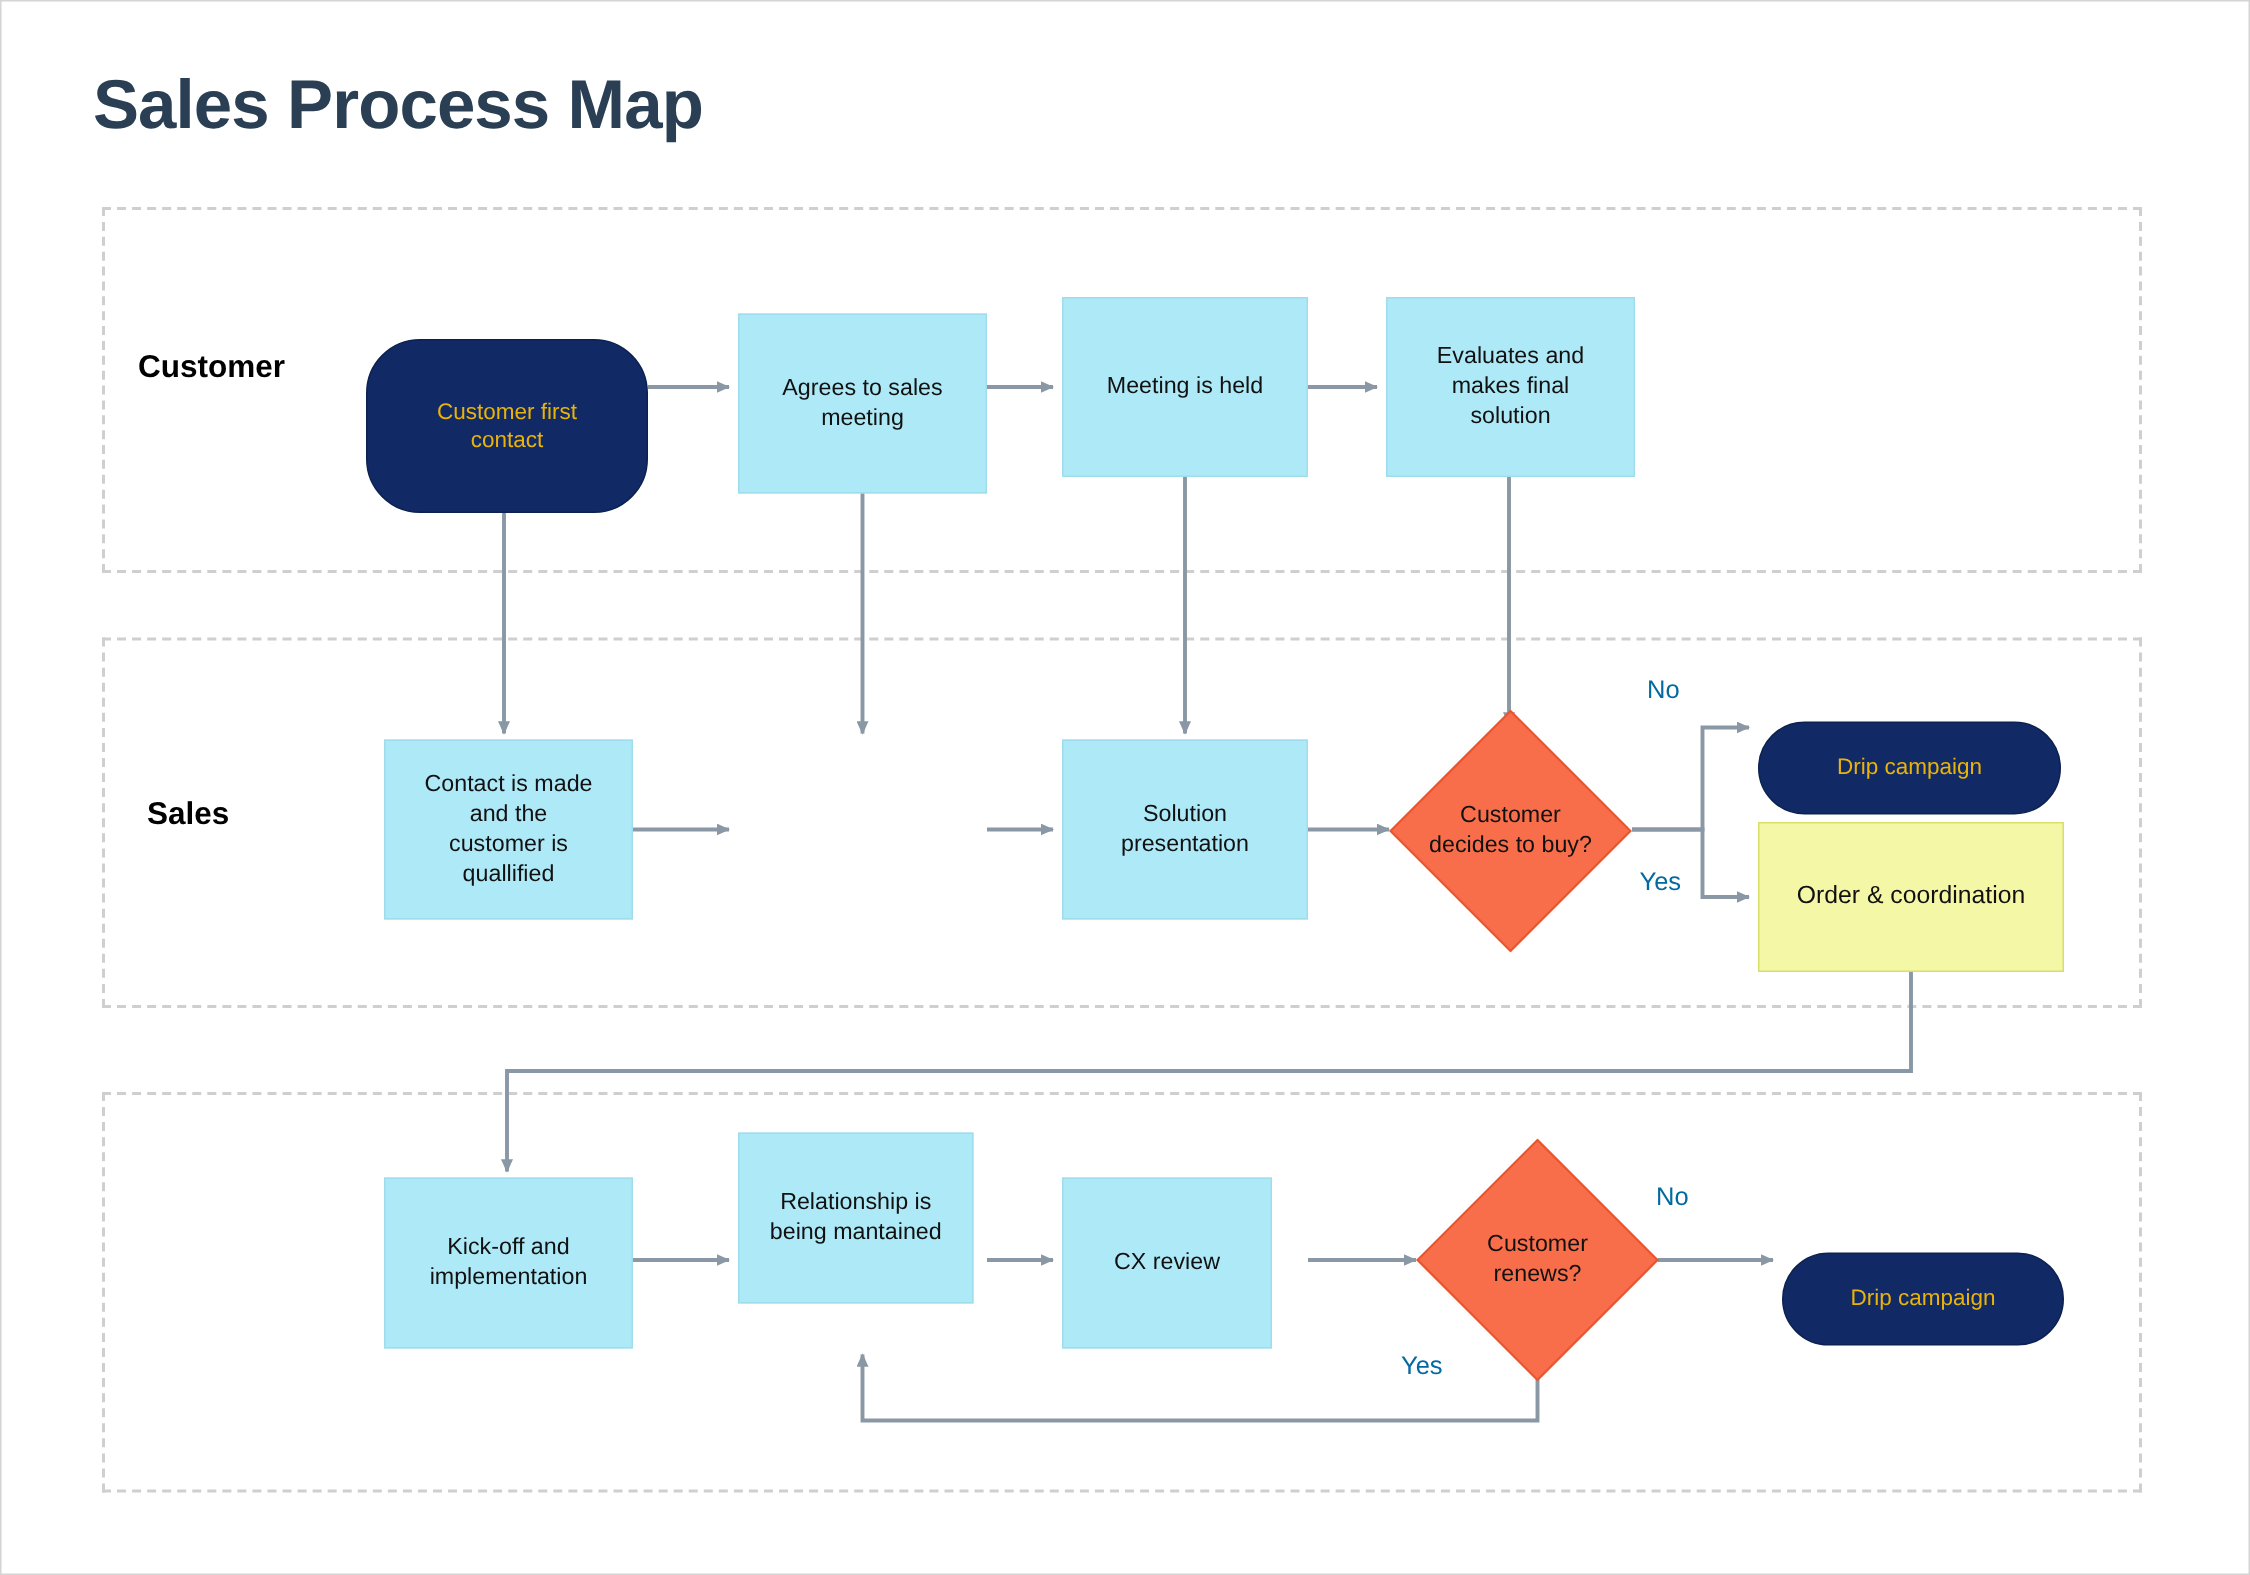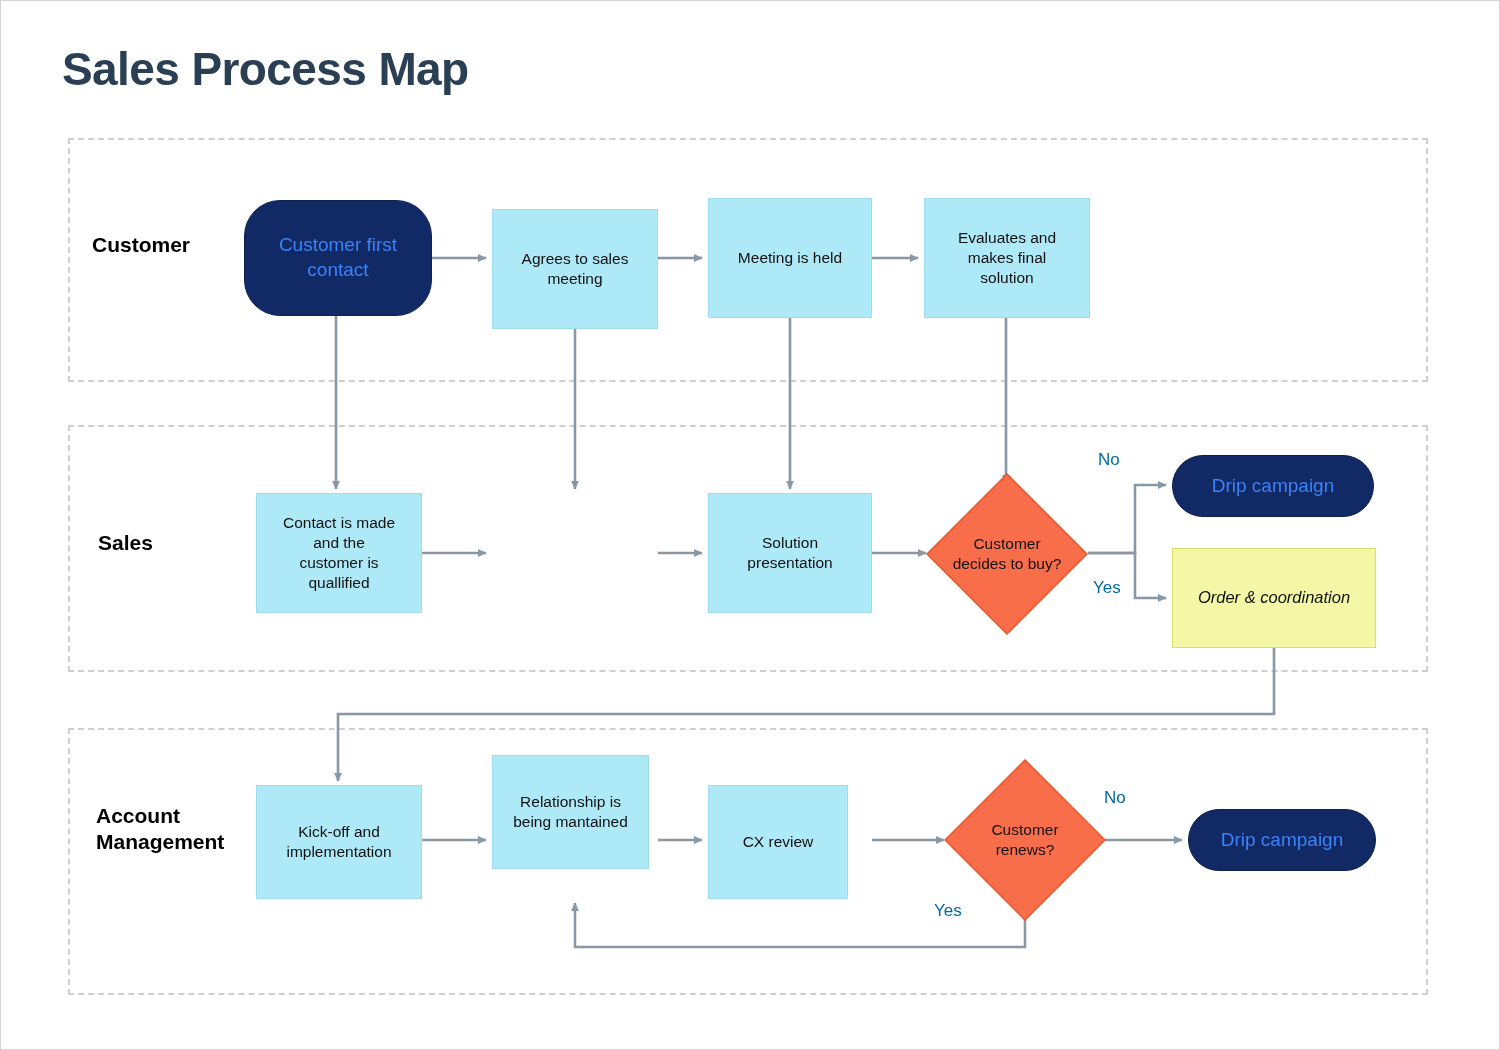--- a/index.html
+++ b/index.html
@@ -76,22 +76,23 @@
     color: #111111;
   }
   .node.process {
     background: #aee9f7;
     border: 1.5px solid #9fdcee;
   }
   .node.terminator {
     background: #112a66;
     border: 1.5px solid #0d2150;
     border-radius: 36px;
-    color: #3b82f6;
-    font-size: 19px;
+    color: #eab308;
+    font-size: 15px;
+    margin-top: 26px;
   }
   .node.yellow {
     background: #f4f8a6;
     border: 1.5px solid #d9dd6a;
     font-size: 16.5px;
   }
 
   
   .diamond-wrap {
     position: absolute;
@@ -131,22 +132,20 @@
 <div id="canvas">
 
   <div id="page-title">Sales Process Map</div>
 
   <div class="lane" style="left:68px; top:138px; width:1360px; height:244px;"></div>
   <div class="lane" style="left:68px; top:425px; width:1360px; height:247px;"></div>
   <div class="lane" style="left:68px; top:728px; width:1360px; height:267px;"></div>
 
   <div class="lane-label" style="left:92px; top:232px;">Customer</div>
   <div class="lane-label" style="left:98px; top:530px;">Sales</div>
-  <div class="lane-label" style="left:96px; top:803px;">Account
-Management</div>
 
   <svg id="edges" viewBox="0 0 1500 1050">
     <defs>
       <marker id="arrow" markerWidth="9" markerHeight="8" refX="8.2" refY="4" orient="auto" markerUnits="userSpaceOnUse">
         <path d="M0,0 L9,4 L0,8 z" fill="#8a98a5"></path>
       </marker>
     </defs>
     <g fill="none" stroke="#8a98a5" stroke-width="2.6" marker-end="url(#arrow)">
 
       <path d="M432,258 L486,258"></path>
@@ -215,21 +214,21 @@
       <polygon points="81,1 161,81 81,161 1,81" fill="#f96e4a" stroke="#e8562f" stroke-width="1.5"></polygon>
     </svg>
     <div class="diamond-text">Customer
 decides to buy?</div>
   </div>
 
   <div class="node terminator" style="left:1172px; top:455px; width:202px; height:62px;">
     <span>Drip campaign</span>
   </div>
 
-  <div class="node yellow" style="left:1172px; top:548px; width:204px; height:100px;font-style:italic;">
+  <div class="node yellow" style="left:1172px; top:548px; width:204px; height:100px;">
     <span>Order &amp; coordination</span>
   </div>
 
   <div class="edge-label" style="left:1098px; top:450px;">No</div>
   <div class="edge-label" style="left:1093px; top:578px;">Yes</div>
 
   <div class="node process" style="left:256px; top:785px; width:166px; height:114px;">
     <span>Kick-off and
 implementation</span>
   </div>

